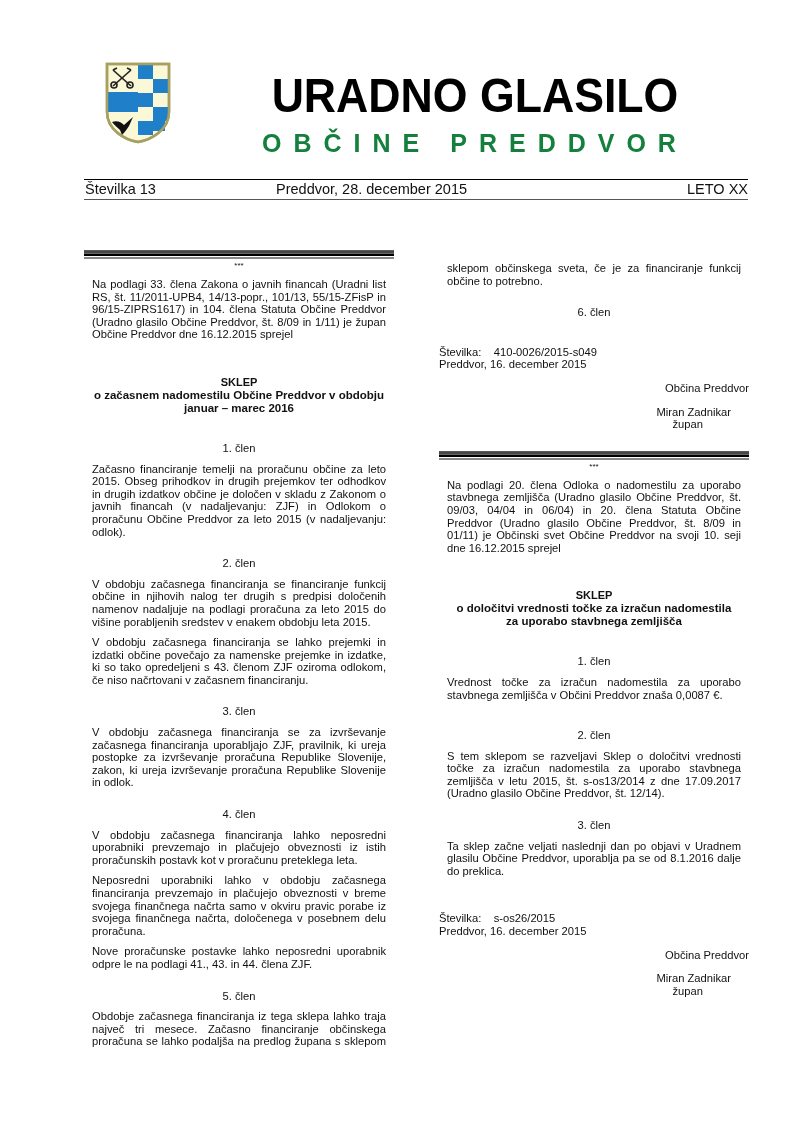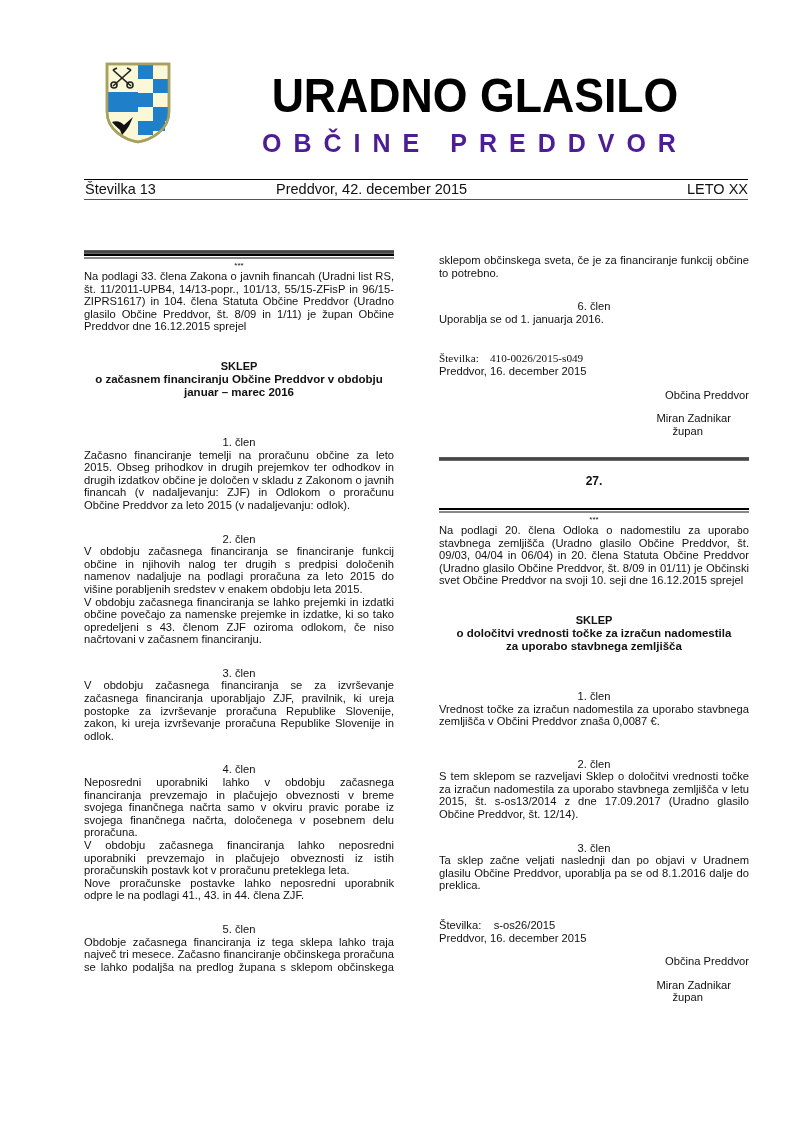--- a/index.html
+++ b/index.html
@@ -5,45 +5,45 @@
   html, body { margin: 0; padding: 0; background: #ffffff; }
   body { width: 794px; height: 1123px; position: relative; overflow: hidden;
          font-family: "Liberation Sans", sans-serif; color: #111; }
 
   .logo { position: absolute; left: 105px; top: 62px; width: 66px; height: 82px; }
 
   .title-main { position: absolute; left: 200px; top: 70px; width: 550px; text-align: center;
                 font-family: "Liberation Sans", sans-serif; font-weight: bold; font-size: 48px;
                 letter-spacing: 0px; line-height: 52px; color: #000; transform: scaleX(0.93); }
   .title-sub { position: absolute; left: 240px; top: 128px; width: 470px; text-align: center;
-               font-weight: bold; font-size: 25px; letter-spacing: 12px; line-height: 30px; color: #4c1d95; }
+               font-weight: bold; font-size: 25px; letter-spacing: 12px; line-height: 30px; color: #15803d; }
 
   .masthead-rule-top { position: absolute; left: 84px; top: 179px; width: 664px; height: 0;
                        border-top: 1.5px solid #000; }
   .masthead-rule-bot { position: absolute; left: 84px; top: 199px; width: 664px; height: 0;
                        border-top: 1.5px solid #555; }
   .masthead-row { position: absolute; left: 84px; top: 181px; width: 664px; height: 29px;
                   font-size: 14.5px; line-height: 17px; }
   .masthead-row .issue { position: absolute; left: 1px; }
   .masthead-row .place { position: absolute; left: 192px; }
   .masthead-row .year { position: absolute; right: 0px; }
 
   .col { position: absolute; top: 250px; width: 310px; font-size: 11.2px; line-height: 12.6px; }
   .col-left { left: 84px; }
   .col-right { left: 439px; top: 254px; }
 
   .rule-grey { height: 4px; background: linear-gradient(#666, #3a3a3a 50%, #777); margin: 0; }
   .rule-double { border-top: 2px solid #000; border-bottom: 2px solid #888; height: 1px; margin: 0; }
   .num { text-align: center; font-weight: bold; font-size: 12px; margin: 14px 0 20px 0; }
   .stars { text-align: center; font-size: 8px; line-height: 9px; margin-top: 2px; }
 
-  p { margin: 0; text-align: justify; }
+  p { margin: 8px; text-align: justify; }
   .sklep { text-align: center; font-weight: bold; font-size: 11.5px; line-height: 13px; }
   .sklep .t1 { font-size: 11px; }
-  .clen { text-align: center; margin-top: 10px; }
+  .clen { text-align: center; margin-top: 0; }
   .gap-s { height: 11px; }
   .gap-m { height: 20px; }
   .gap-l { height: 27px; }
   .sig-obcina { text-align: right; }
   .sig-name { text-align: right; padding-right: 18px; }
   .sig-role { text-align: right; padding-right: 46px; }
 </style>
 </head>
 <body>
 
@@ -75,81 +75,79 @@
     <path d="M2,2 H64 V50 C64,68 46,78 33,80 C20,78 2,68 2,50 Z" fill="none" stroke="#a8a060" stroke-width="2.5"></path>
   </svg>
 </div>
 
 <div class="title-main">URADNO  GLASILO</div>
 <div class="title-sub">OBČINE PREDDVOR</div>
 
 <div class="masthead-rule-top"></div>
 <div class="masthead-row">
   <span class="issue">Številka  13</span>
-  <span class="place">Preddvor,  42. december 2015</span>
+  <span class="place">Preddvor,  28. december 2015</span>
   <span class="year">LETO XX</span>
 </div>
 <div class="masthead-rule-bot"></div>
 
 <div class="col col-left">
   <div class="rule-grey"></div>
   <div class="rule-double"></div>
   <div class="stars">***</div>
   <p>Na podlagi  33. člena Zakona o javnih financah (Uradni list RS, št. 11/2011-UPB4, 14/13-popr., 101/13, 55/15-ZFisP in 96/15-ZIPRS1617) in 104. člena Statuta Občine Preddvor (Uradno glasilo Občine Preddvor, št. 8/09 in 1/11) je župan Občine Preddvor dne 16.12.2015 sprejel</p>
 
   <div class="gap-l"></div>
   <div class="sklep">
     <div class="t1">SKLEP</div>
-    <div>o začasnem financiranju Občine Preddvor v obdobju</div>
+    <div>o začasnem nadomestilu Občine Preddvor v obdobju</div>
     <div>januar – marec 2016</div>
   </div>
 
   <div class="gap-l"></div>
   <div class="clen">1. člen</div>
   <p>Začasno financiranje temelji na proračunu občine za leto 2015. Obseg prihodkov in drugih prejemkov ter odhodkov in drugih izdatkov občine je določen v skladu z Zakonom o javnih financah (v nadaljevanju: ZJF) in Odlokom o proračunu Občine Preddvor za leto 2015 (v nadaljevanju: odlok).</p>
 
   <div class="gap-s"></div>
   <div class="clen">2. člen</div>
   <p>V obdobju začasnega financiranja se financiranje funkcij občine in njihovih nalog ter drugih s predpisi določenih namenov nadaljuje na podlagi proračuna za leto 2015 do višine porabljenih sredstev v enakem obdobju leta 2015.</p>
   <p>V obdobju začasnega financiranja se lahko prejemki in izdatki občine povečajo za namenske prejemke in izdatke, ki so tako opredeljeni s 43. členom ZJF oziroma odlokom, če niso načrtovani v začasnem financiranju.</p>
 
   <div class="gap-s"></div>
   <div class="clen">3. člen</div>
   <p>V obdobju začasnega financiranja se za izvrševanje začasnega financiranja uporabljajo ZJF, pravilnik, ki ureja postopke za izvrševanje proračuna Republike Slovenije, zakon, ki ureja izvrševanje proračuna Republike Slovenije in odlok.</p>
 
   <div class="gap-s"></div>
   <div class="clen">4. člen</div>
+  <p>V obdobju začasnega financiranja lahko neposredni uporabniki prevzemajo in plačujejo obveznosti iz istih proračunskih postavk kot v proračunu preteklega leta.</p>
   <p>Neposredni uporabniki lahko v obdobju začasnega financiranja prevzemajo in plačujejo obveznosti v breme svojega finančnega načrta samo v okviru pravic porabe iz svojega finančnega načrta, določenega v posebnem delu proračuna.</p>
-  <p>V obdobju začasnega financiranja lahko neposredni uporabniki prevzemajo in plačujejo obveznosti iz istih proračunskih postavk kot v proračunu preteklega leta.</p>
   <p>Nove proračunske postavke lahko neposredni uporabnik odpre le na podlagi 41., 43. in 44. člena ZJF.</p>
 
   <div class="gap-s"></div>
   <div class="clen">5. člen</div>
   <p style="height:38px; overflow:hidden;">Obdobje začasnega financiranja iz tega sklepa lahko traja največ tri mesece. Začasno financiranje občinskega proračuna se lahko podaljša na predlog župana s sklepom občinskega sveta, če je za financiranje funkcij občine to potrebno.</p>
 </div>
 
 <div class="col col-right">
   <p>sklepom občinskega sveta, če je za financiranje funkcij občine to potrebno.</p>
 
   <div class="gap-s"></div>
   <div class="clen">6. člen</div>
-  <p>Uporablja se od 1. januarja 2016.</p>
 
   <div class="gap-l"></div>
-  <div style="white-space:pre;font-family:Liberation Serif, serif;">Številka:    410-0026/2015-s049</div>
+  <div style="white-space:pre;">Številka:    410-0026/2015-s049</div>
   <div>Preddvor, 16. december 2015</div>
   <div class="gap-s"></div>
   <div class="sig-obcina">Občina Preddvor</div>
   <div class="gap-s"></div>
   <div class="sig-name">Miran Zadnikar</div>
   <div class="sig-role">župan</div>
 
   <div class="gap-m"></div>
   <div class="rule-grey"></div>
-  <div class="num">27.</div>
   <div class="rule-double"></div>
   <div class="stars">***</div>
   <p>Na podlagi 20. člena Odloka o nadomestilu za uporabo stavbnega zemljišča (Uradno glasilo Občine Preddvor, št. 09/03, 04/04 in 06/04) in 20. člena Statuta Občine Preddvor (Uradno glasilo Občine Preddvor, št. 8/09 in 01/11) je Občinski svet Občine Preddvor na svoji 10. seji dne 16.12.2015 sprejel</p>
 
   <div class="gap-l"></div>
   <div class="sklep">
     <div class="t1">SKLEP</div>
     <div>o določitvi vrednosti točke za izračun nadomestila</div>
     <div>za uporabo stavbnega zemljišča</div>
   </div>

